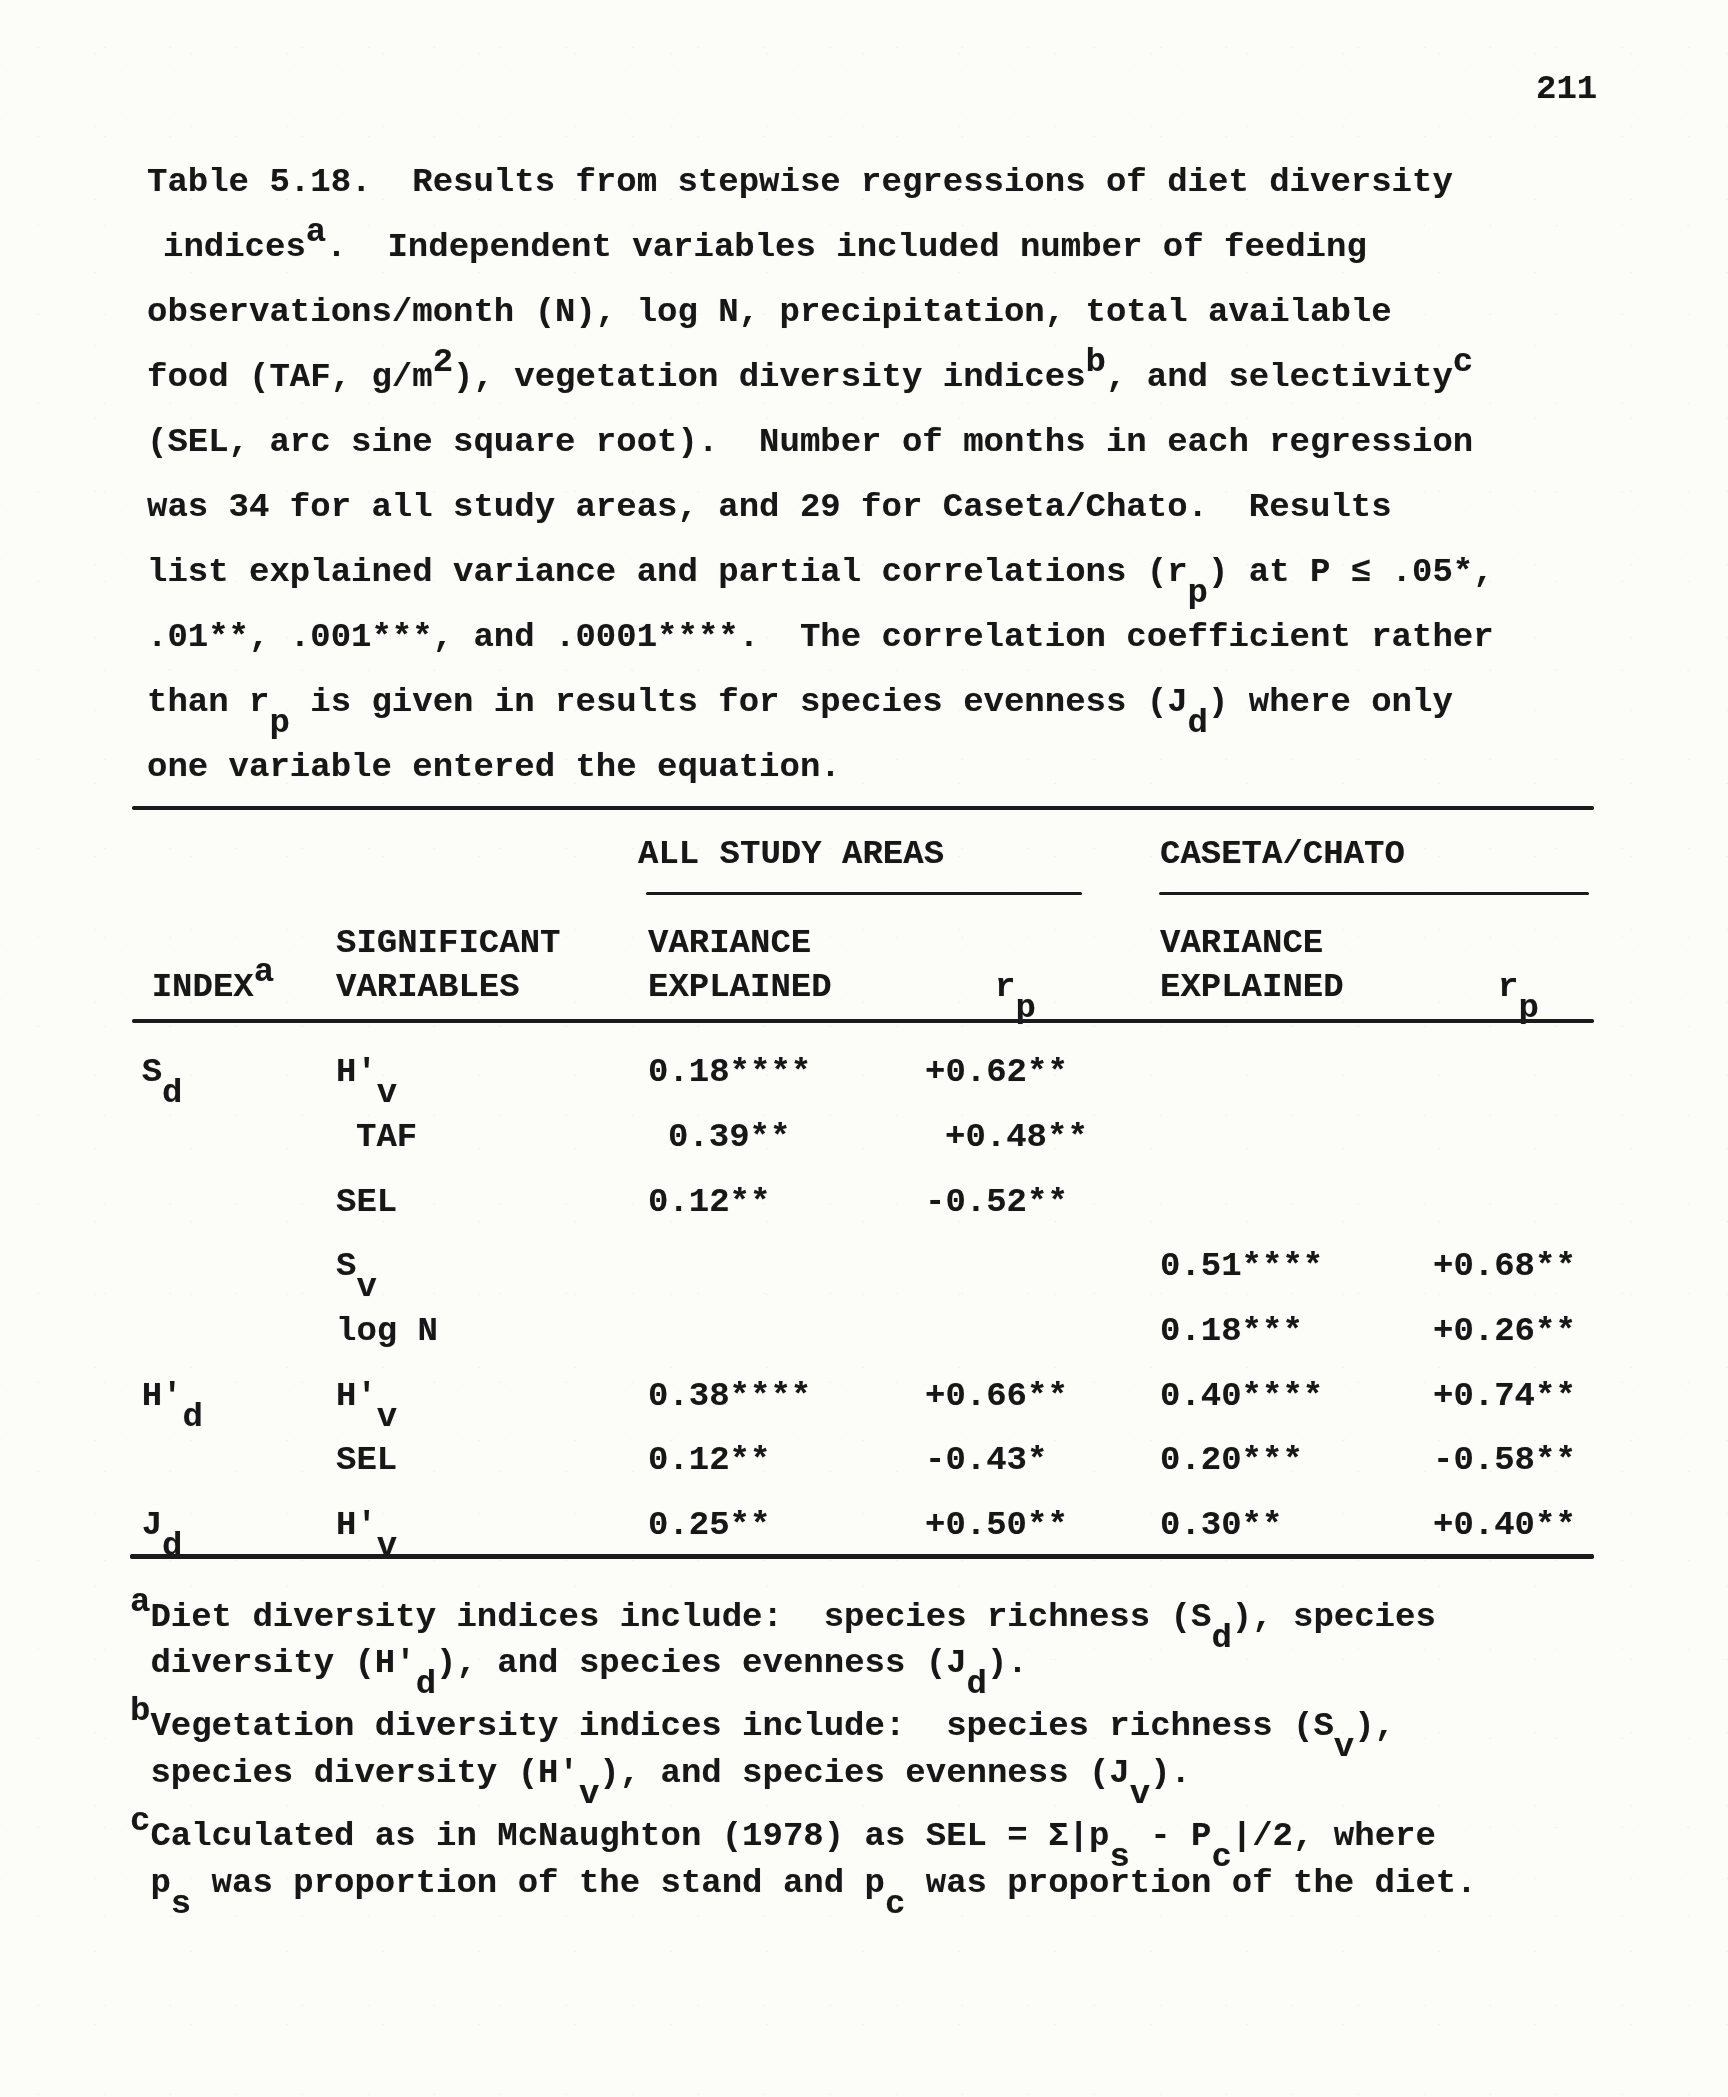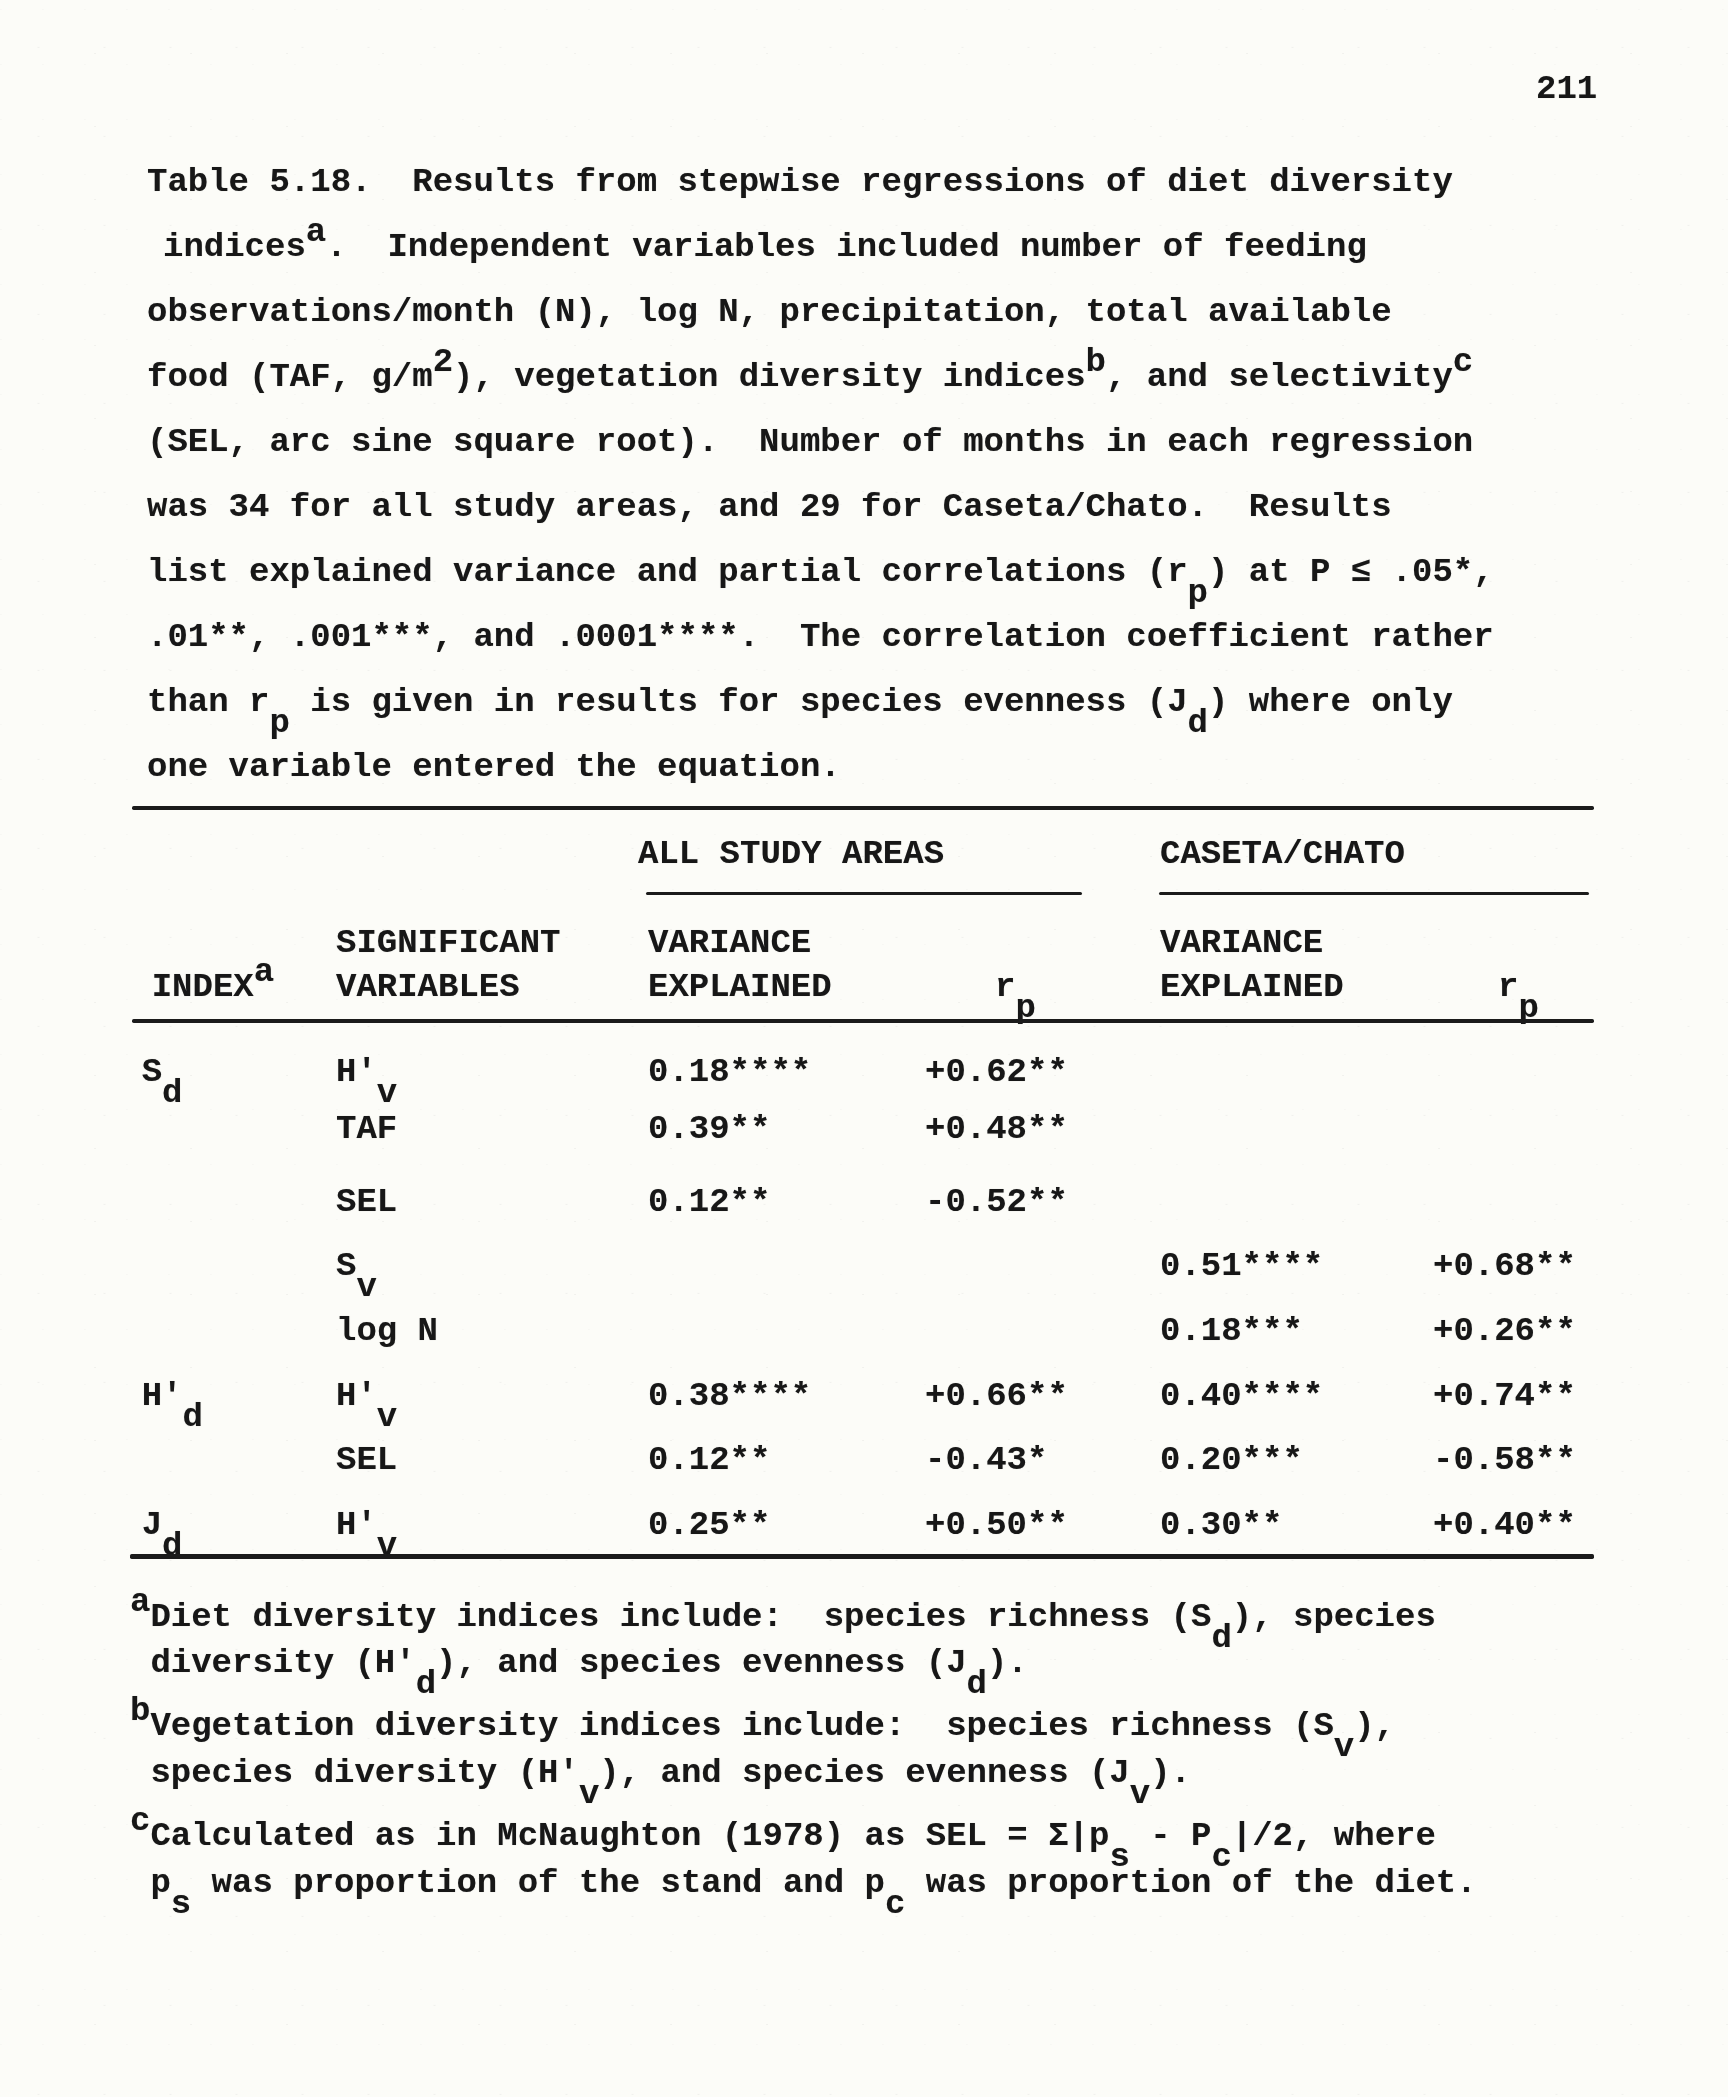--- a/index.html
+++ b/index.html
@@ -49,21 +49,21 @@
   .h-index { left: 11.7px;   top: 162px; margin-left: 10px; }
   .h-sig2  { left: 206px;  top: 162px; }
   .h-var1b { left: 518px; top: 162px; }
   .h-rp1   { left: 865px; top: 162px; }
   .h-var2b { left: 1030px; top: 162px; }
   .h-rp2   { left: 1368px; top: 162px; }
 
   .cell { position: absolute; white-space: pre; }
   .c0 { left: 11.7px; }   .c1 { left: 206px; }  .c2 { left: 518px; }
   .c3 { left: 795px; } .c4 { left: 1030px; } .c5 { left: 1303px; }
-  .r0 { top: 247px; text-align: right; }  .r1 { top: 304px; }  .r2 { top: 377px; }  .r3 { top: 441px; }
+  .r0 { top: 247px; text-align: right; }  .r1 { top: 312px; margin-left: 20px; }  .r2 { top: 377px; }  .r3 { top: 441px; }
   .r4 { top: 506px; } .r5 { top: 571px; } .r6 { top: 635px; } .r7 { top: 700px; }
 
   #footnotes { position: absolute; left: 130px; top: 1598px; }
   .fn-line { position: absolute; left: 0; white-space: pre; }
   .fn-a0 { top: 0; }     .fn-a1 { top: 46px; }
   .fn-b0 { top: 109px; } .fn-b1 { top: 156px; }
   .fn-c0 { top: 219px; } .fn-c1 { top: 266px; }
 </style>
 </head>
 <body>

